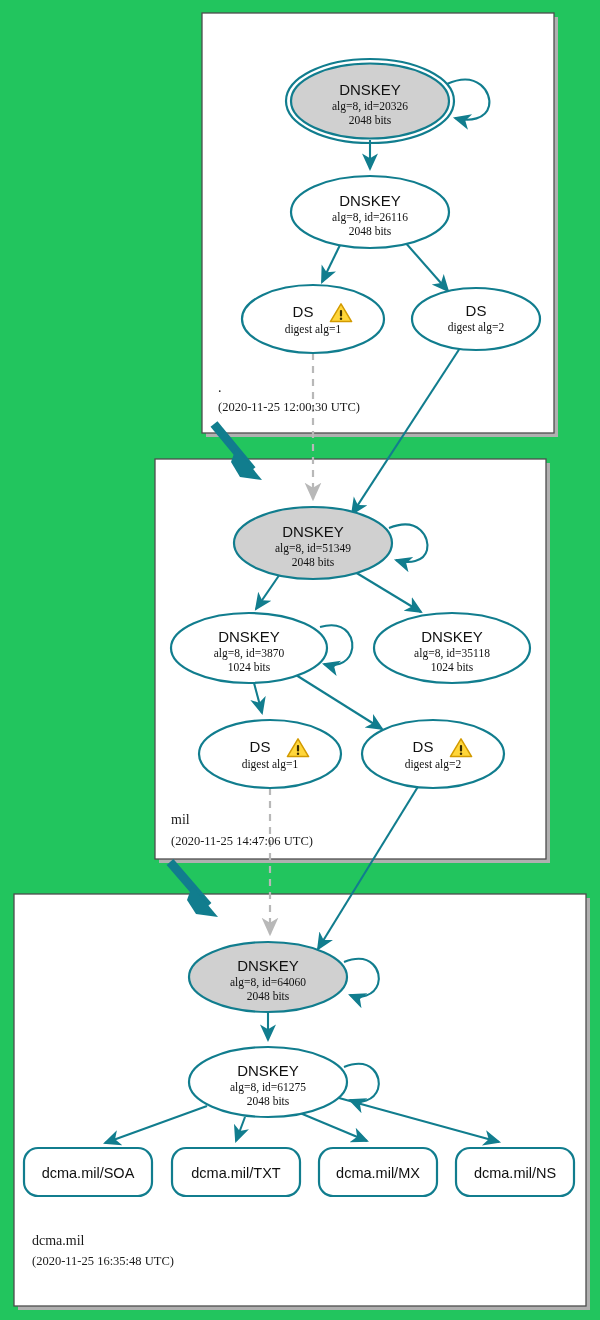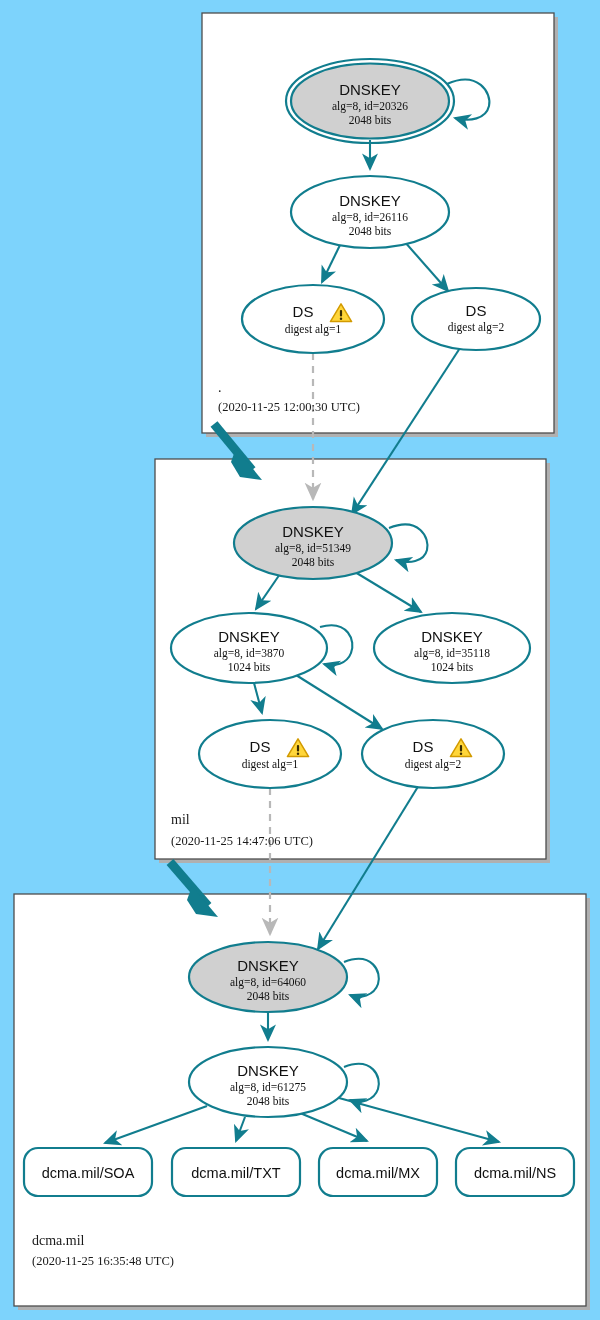--- a/index.html
+++ b/index.html
@@ -7,21 +7,21 @@
     padding: 0;
     background: #ffffff;
   }
   body {
     font-family: "Liberation Sans", sans-serif;
   }
   #canvas {
     position: relative;
     width: 600px;
     height: 1320px;
-    background: #7dd3fc;
+    background: #22c55e;
     overflow: hidden;
   }
   svg.layer {
     position: absolute;
     left: 0;
     top: 0;
     width: 600px;
     height: 1320px;
   }
   .zone-label-name {

